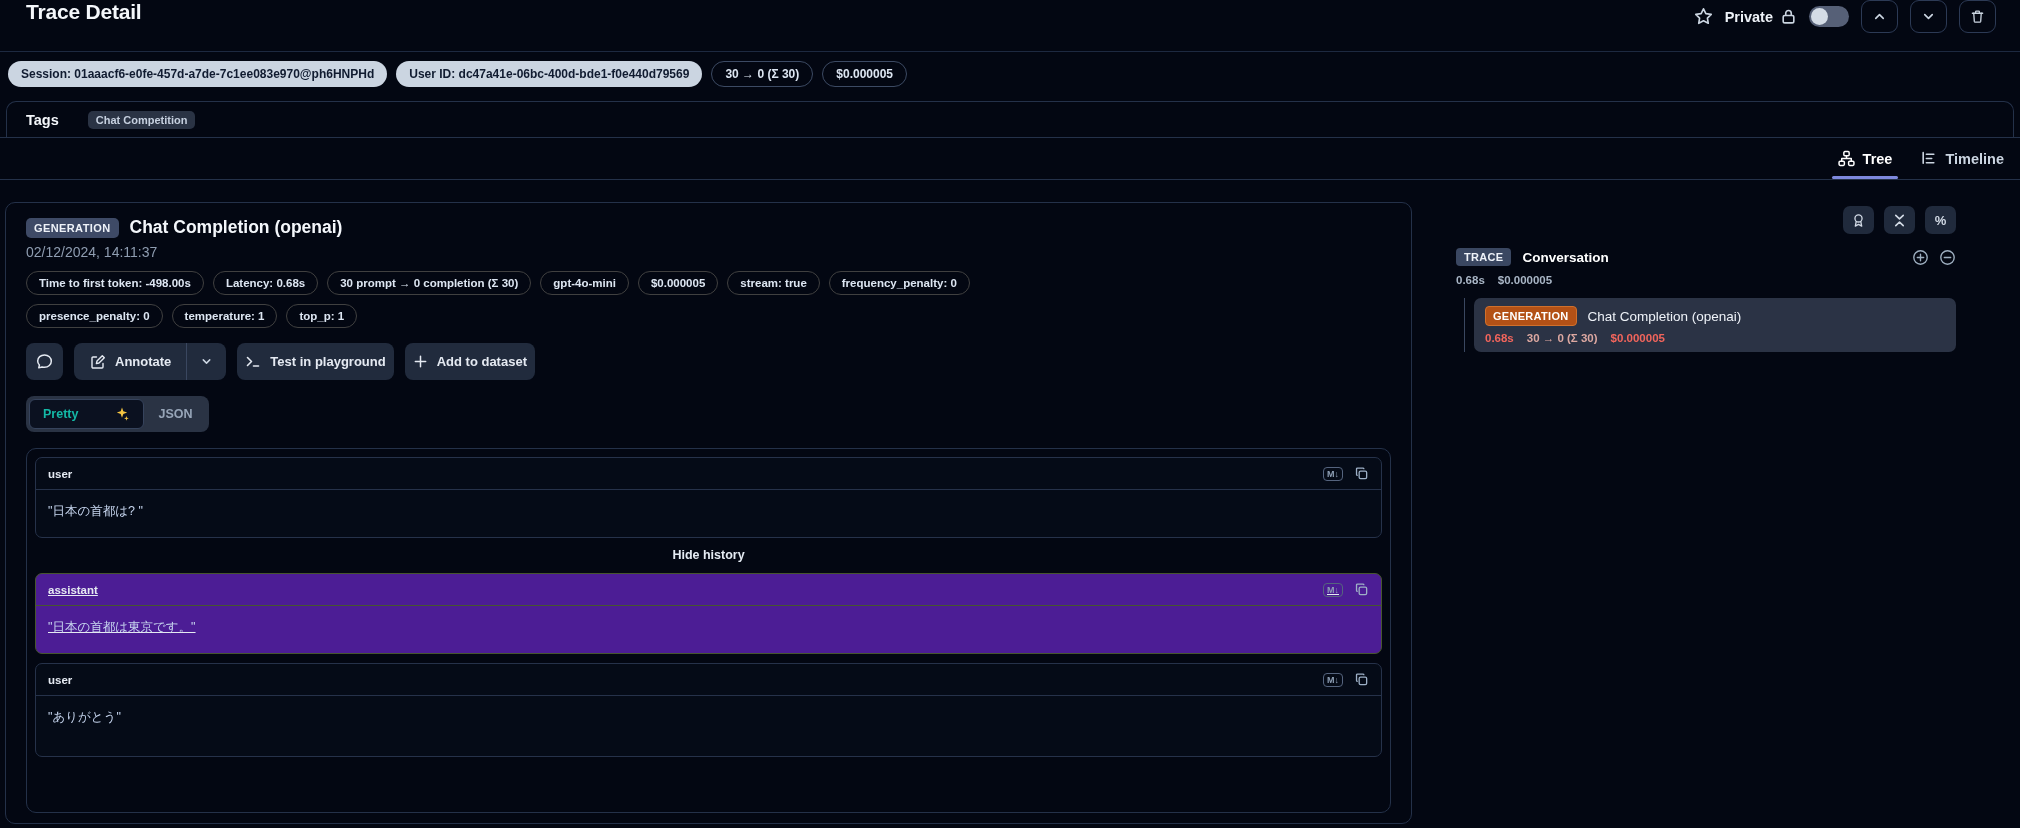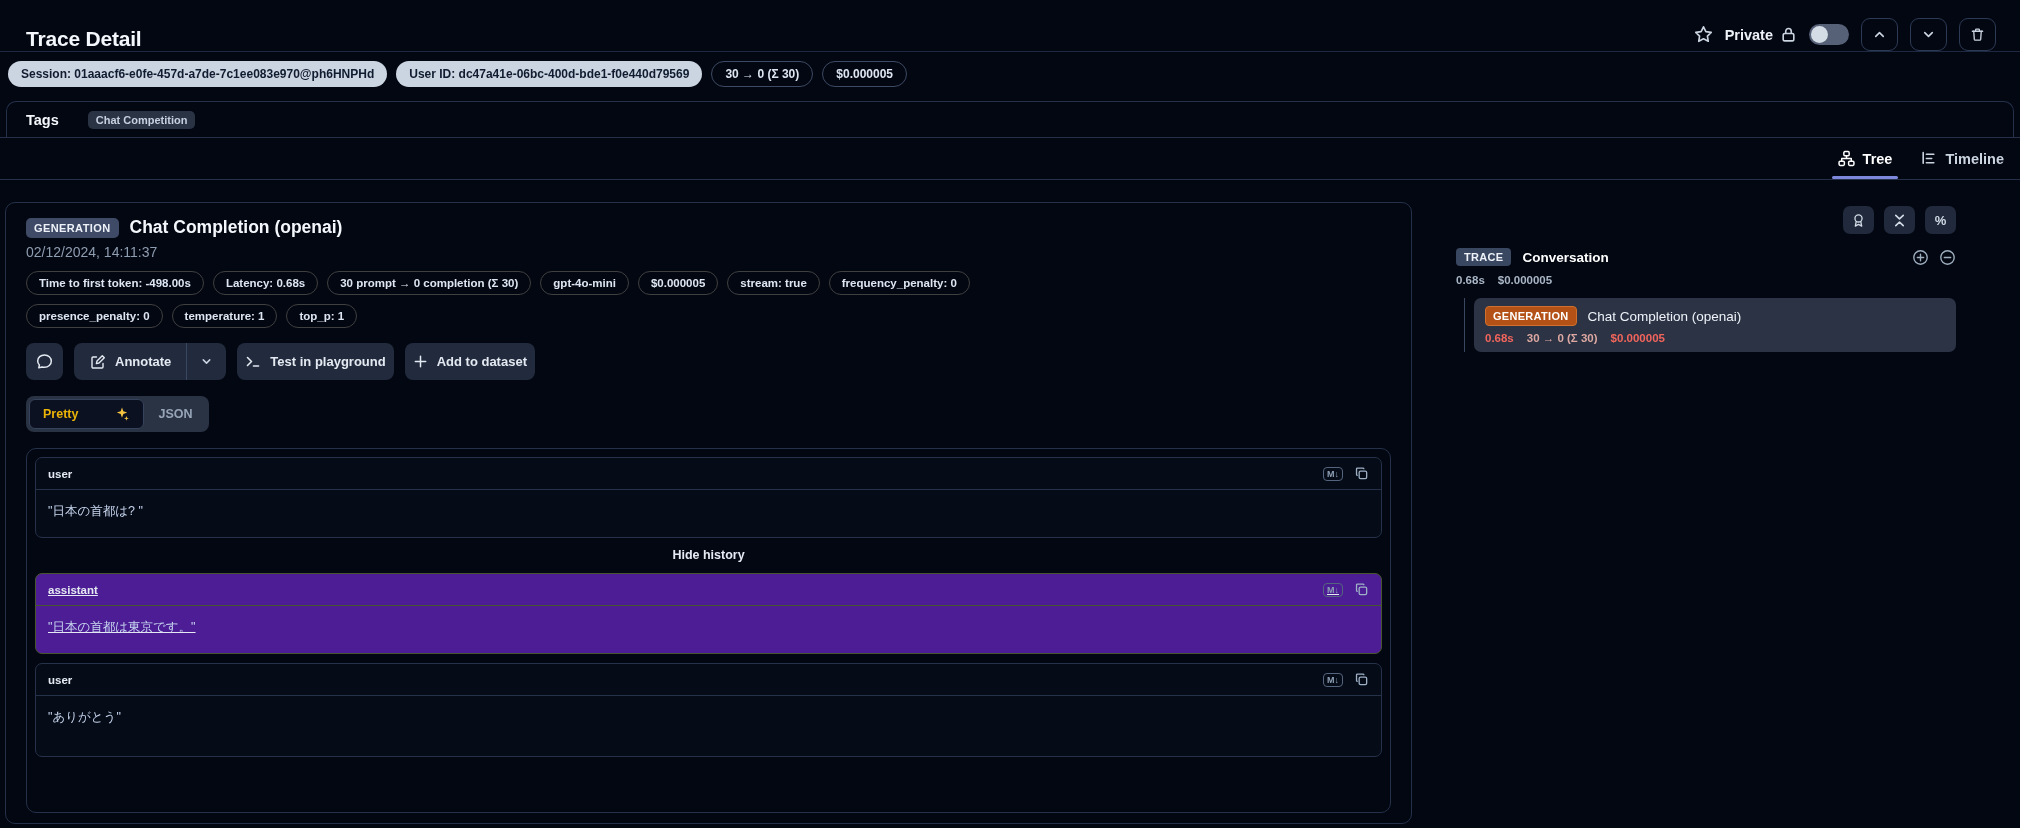--- a/index.html
+++ b/index.html
@@ -5,21 +5,21 @@
   * { margin:0; padding:0; box-sizing:border-box; }
   html,body { background:#030712; }
   body {
     width:2020px; height:828px; overflow:hidden;
     font-family:"Liberation Sans", sans-serif;
     color:#e5eaf2; font-size:13px;
   }
   svg { display:block; }
 
   
-  .app-header { height:52px; display:flex; align-items:flex-end; justify-content:space-between;
+  .app-header { height:52px; display:flex; align-items:flex-start; justify-content:space-between;
     padding:0 24px 0 26px; border-bottom:1px solid #1d2940; }
   .page-title { font-size:21px; font-weight:bold; letter-spacing:-0.2px; color:#f4f7fb; }
   .header-right { display:flex; align-items:center; gap:12px; }
   .ghost-icon { color:#cbd5e1; display:flex; align-items:center; }
   .privacy { display:flex; align-items:center; gap:7px; font-weight:bold; font-size:14.5px; color:#eef2f8; }
   .toggle { width:40px; height:21px; border-radius:11px; background:#566077; position:relative; cursor:pointer; }
   .toggle .knob { position:absolute; left:2px; top:2px; width:17px; height:17px; border-radius:50%; background:#d4dce6; }
   .sq-btn { width:37px; height:33px; border:1px solid #2c3a55; border-radius:9px; background:transparent;
     display:flex; align-items:center; justify-content:center; color:#cbd5e1; }
 
@@ -76,21 +76,21 @@
   .split-btn { display:flex; align-items:stretch; background:#212b3d; border-radius:8px; height:37px; }
   .split-main { display:flex; align-items:center; gap:9px; padding:0 15px 0 16px; font-size:13px;
     font-weight:bold; color:#e5eaf2; cursor:pointer; }
   .split-divider { width:1px; background:#3a4760; margin:0; }
   .split-caret { display:flex; align-items:center; padding:0 13px; color:#cbd5e1; cursor:pointer; }
 
   .format-toggle { margin-top:16px; background:#2a3344; border-radius:8px; padding:3px;
     display:inline-flex; width:max-content; align-items:center; }
   .seg { font-size:12.5px; font-weight:bold; color:#97a5b8; padding:6px 13px; border-radius:6px;
     display:flex; align-items:center; gap:7px; cursor:pointer; border:1px solid transparent; }
-  .seg.active { background:#0b1120; border-color:#36435c; color:#eab308;gap:36px; }
+  .seg.active { background:#0b1120; border-color:#36435c; color:#14b8a6;gap:36px; }
 
   
   .messages-box { margin-top:16px; border:1px solid #243149; border-radius:10px; padding:8px;
     display:flex; flex-direction:column; flex:1; overflow:hidden; }
   .msg { border:1px solid #26324a; border-radius:7px; background:#050b17; }
   .msg-header { display:flex; align-items:center; padding:8px 12px; border-bottom:1px solid #26324a; }
   .msg-role { font-size:11.5px; font-weight:bold; color:#e5eaf2; }
   .msg-tools { margin-left:auto; display:flex; align-items:center; gap:11px; color:#8fa0b6; }
   .md-chip { border:1.5px solid #55647e; border-radius:4px; font-size:9px; font-weight:bold;
     padding:1px 3px; color:#8fa0b6; cursor:pointer; }

